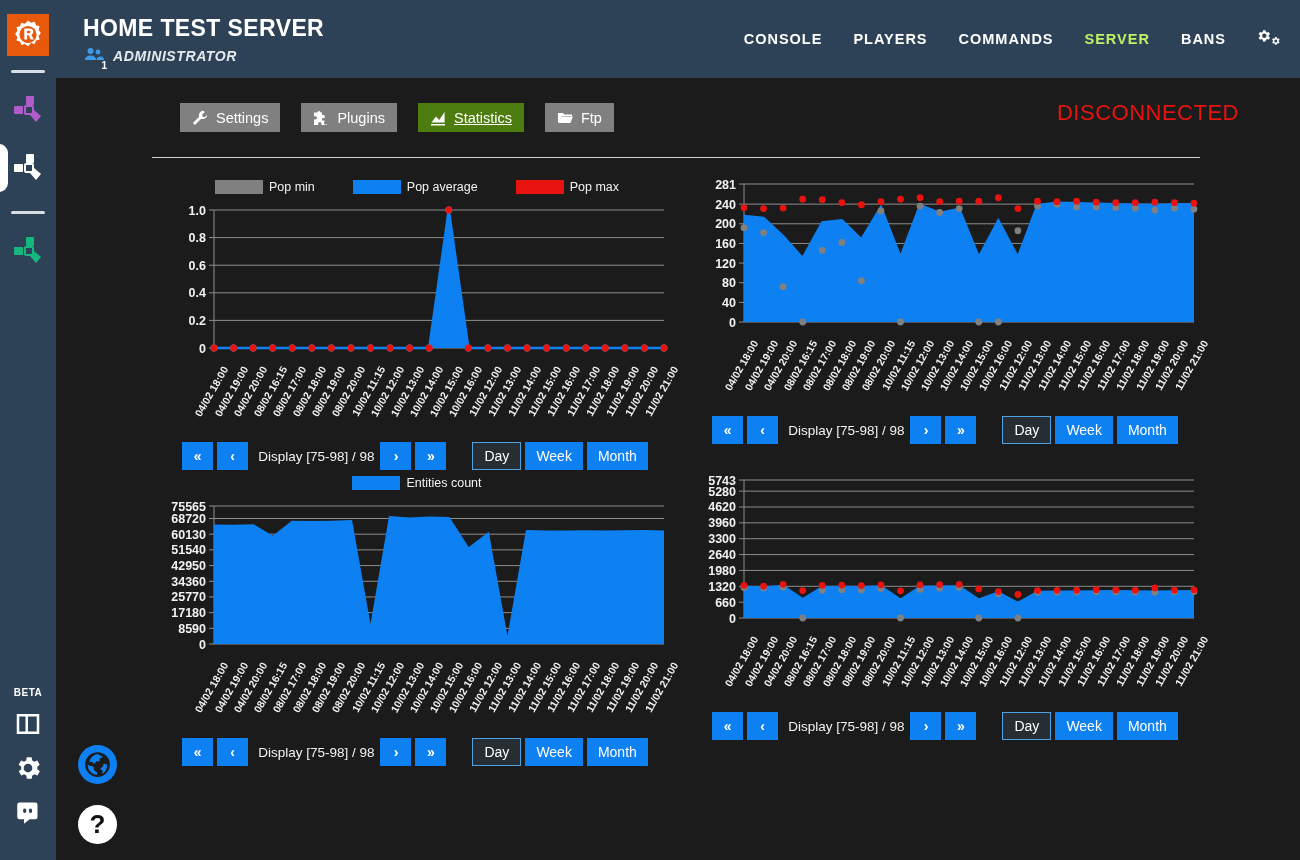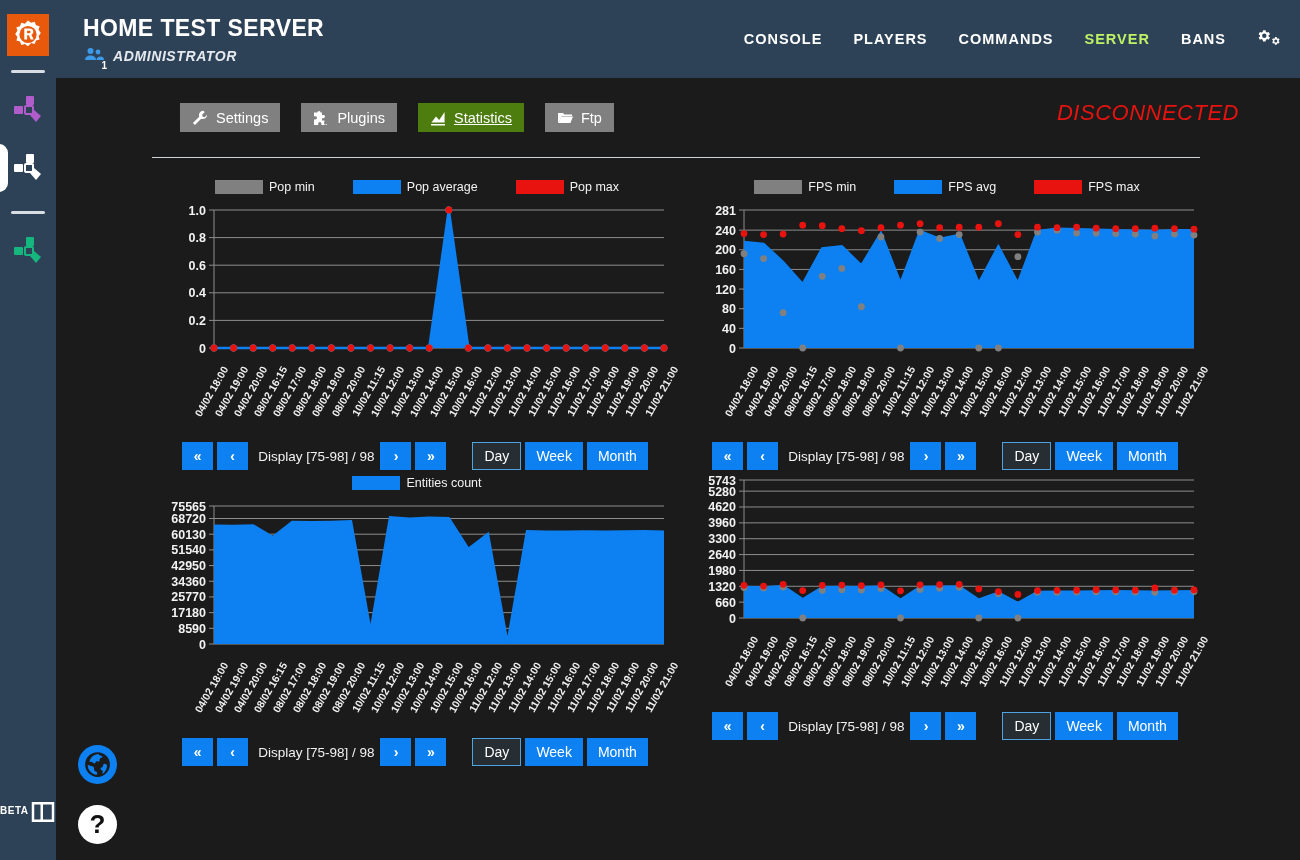--- a/index.html
+++ b/index.html
@@ -26,21 +26,21 @@
   .rail-sep { width:34px; height:3px; background:#d7dde3; margin:14px 0 8px; border-radius:2px; }
   .rail-srv {
     width:56px; height:58px; display:flex; align-items:center; justify-content:center;
     position:relative; cursor:pointer;
   }
   .rail-srv svg { width:34px; height:34px; }
   .rail-srv.active::before{
     content:""; position:absolute; left:-10px; top:5px; width:18px; height:48px;
     border-radius:9px; background:#fff;
   }
-  #rail-bottom { margin-top:auto; width:100%; display:flex; flex-direction:row; align-items:center; padding-bottom:26px; }
+  #rail-bottom { margin-top:auto; width:100%; display:flex; flex-direction:column; align-items:center; padding-bottom:26px; }
   #beta-label { font-size:10px; font-weight:bold; letter-spacing:.5px; color:#fff; margin-bottom:4px; }
   .rail-ico { width:40px; height:44px; display:flex; align-items:center; justify-content:center; cursor:pointer; }
   .rail-ico svg { width:30px; height:30px; fill:#fff; }
   .rail-ico.small svg{ width:27px; height:27px; }
 
   
   #header {
     position:absolute; left:56px; top:0; width:1244px; height:78px;
     background:#2e4257;
   }
@@ -72,21 +72,21 @@
     display:flex; align-items:center; gap:8px;
     background:#808080; color:#fff; border:none;
     height:29px; padding:0 12px; font-size:14.5px;
     font-family:"Liberation Sans", sans-serif; cursor:pointer;
   }
   .tool-btn.active { background:#4d7c0f;text-decoration:underline; }
   .tool-btn svg { width:16px; height:16px; fill:#fff; }
 
   #conn-status {
     position:absolute; right:61px; top:22px;
-    font-size:22px; letter-spacing:.5px; color:#e8130f;font-style:italic;
+    font-size:22px; letter-spacing:.5px; color:#e8130f;
   }
 
   #divider {
     position:absolute; left:96px; top:79px; width:1048px; height:1px; background:#cfd4d8;
   }
 
   
   #grid {
     position:absolute; left:96px; top:96px; width:1060px;
   }
@@ -415,34 +415,20 @@
             <button class="pg-btn">›</button>
             <button class="pg-btn">»</button>
             <div class="range-group">
               <button class="range-btn selected">Day</button>
               <button class="range-btn">Week</button>
               <button class="range-btn">Month</button>
             </div>
           </div>
         </div>
         <div class="chart-cell">
-          <div class="legend">
-            <div class="legend-entry">
-              <span class="legend-swatch" style="background: rgb(128, 128, 128);"></span>
-              <span class="legend-text">FPS min</span>
-            </div>
-            <div class="legend-entry">
-              <span class="legend-swatch" style="background: rgb(13, 128, 242);"></span>
-              <span class="legend-text">FPS avg</span>
-            </div>
-            <div class="legend-entry">
-              <span class="legend-swatch" style="background: rgb(232, 19, 15);"></span>
-              <span class="legend-text">FPS max</span>
-            </div>
-          </div>
           <div class="plot-wrap">
             <svg class="plot-svg" width="530" height="160">
               <line x1="62" x2="512" y1="146" y2="146" stroke="#8d8d8d" stroke-width="1"></line>
               <line x1="57" x2="62" y1="146" y2="146" stroke="#8d8d8d"></line>
               <text x="54" y="150.5" text-anchor="end" fill="#f2f2f2" font-size="12.5" font-weight="bold" font-family="&quot;Liberation Sans&quot;, sans-serif">0</text>
               <line x1="62" x2="512" y1="126.355871886121" y2="126.355871886121" stroke="#8d8d8d" stroke-width="1"></line>
               <line x1="57" x2="62" y1="126.355871886121" y2="126.355871886121" stroke="#8d8d8d"></line>
               <text x="54" y="130.855871886121" text-anchor="end" fill="#f2f2f2" font-size="12.5" font-weight="bold" font-family="&quot;Liberation Sans&quot;, sans-serif">40</text>
               <line x1="62" x2="512" y1="106.71174377224199" y2="106.71174377224199" stroke="#8d8d8d" stroke-width="1"></line>
               <line x1="57" x2="62" y1="106.71174377224199" y2="106.71174377224199" stroke="#8d8d8d"></line>

